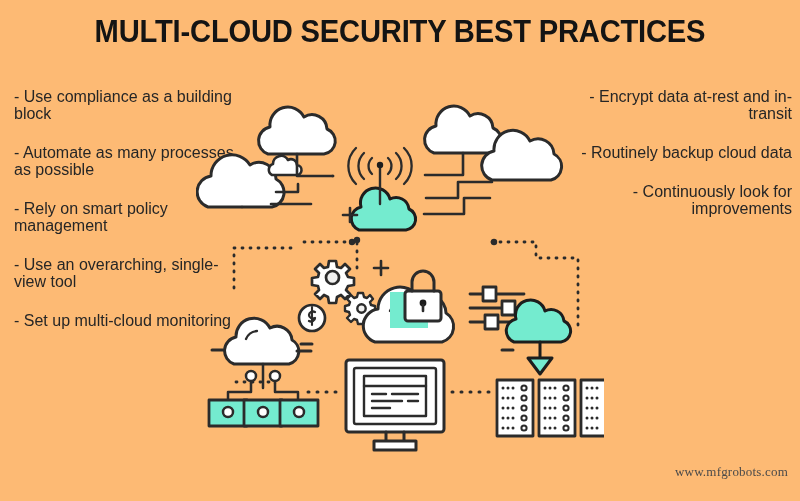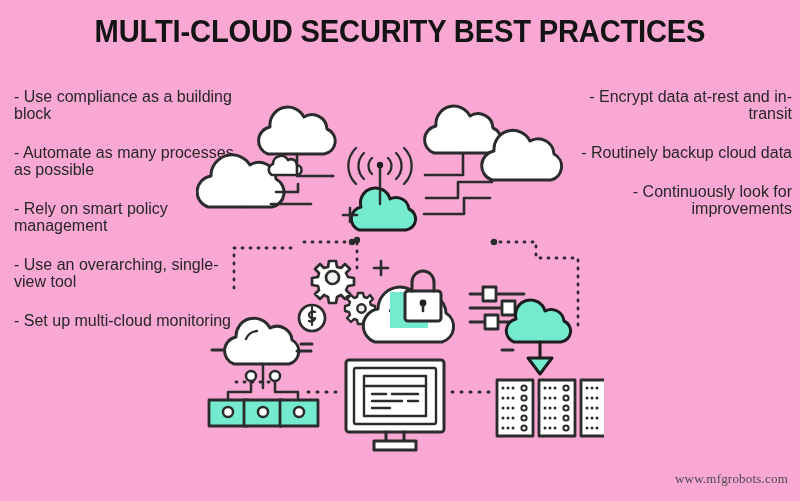--- a/index.html
+++ b/index.html
@@ -4,21 +4,21 @@
 <style>
   html, body {
     margin: 0;
     padding: 0;
     background: #ffffff;
   }
   #page {
     position: relative;
     width: 800px;
     height: 501px;
-    background: #f9a8d4;
+    background: #fdba74;
     overflow: hidden;
     font-family: "Liberation Sans", sans-serif;
     color: #1d1d1d;
   }
 
   
   #title {
     position: absolute;
     top: 14px;
     left: 0;
@@ -45,21 +45,21 @@
   }
   #col-left  { left: 14px;  text-align: left; }
   #col-right { right: 8px; text-align: right; }
   .bullet { margin-bottom: 22px; }
   .bullet:last-child { margin-bottom: 0; }
 
   
   #watermark {
     position: absolute;
     right: 12px;
-    bottom: 14px;
+    bottom: 21px;
     font-family: "Liberation Serif", serif;
     font-size: 13px;
     color: #4a4a4a;
     letter-spacing: 0.2px;
   }
 
   
   #art {
     position: absolute;
     left: 196px;

